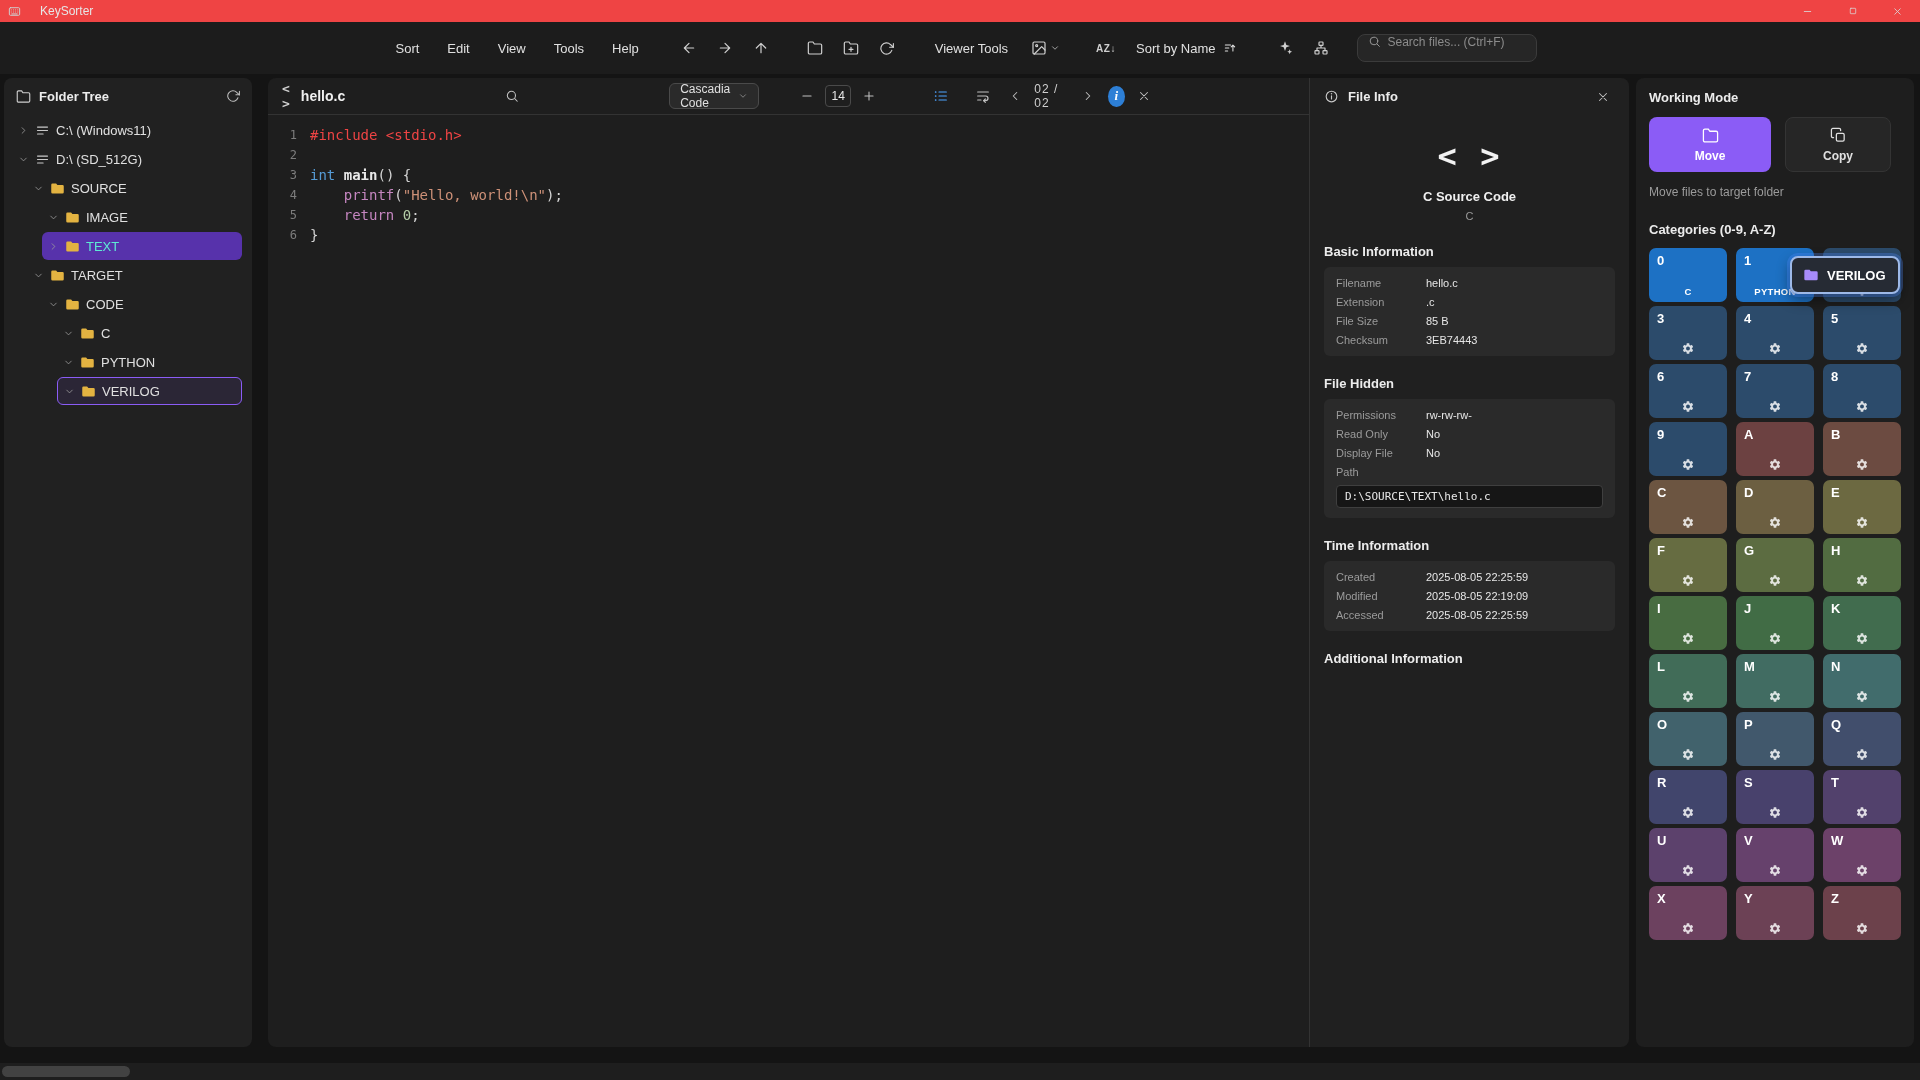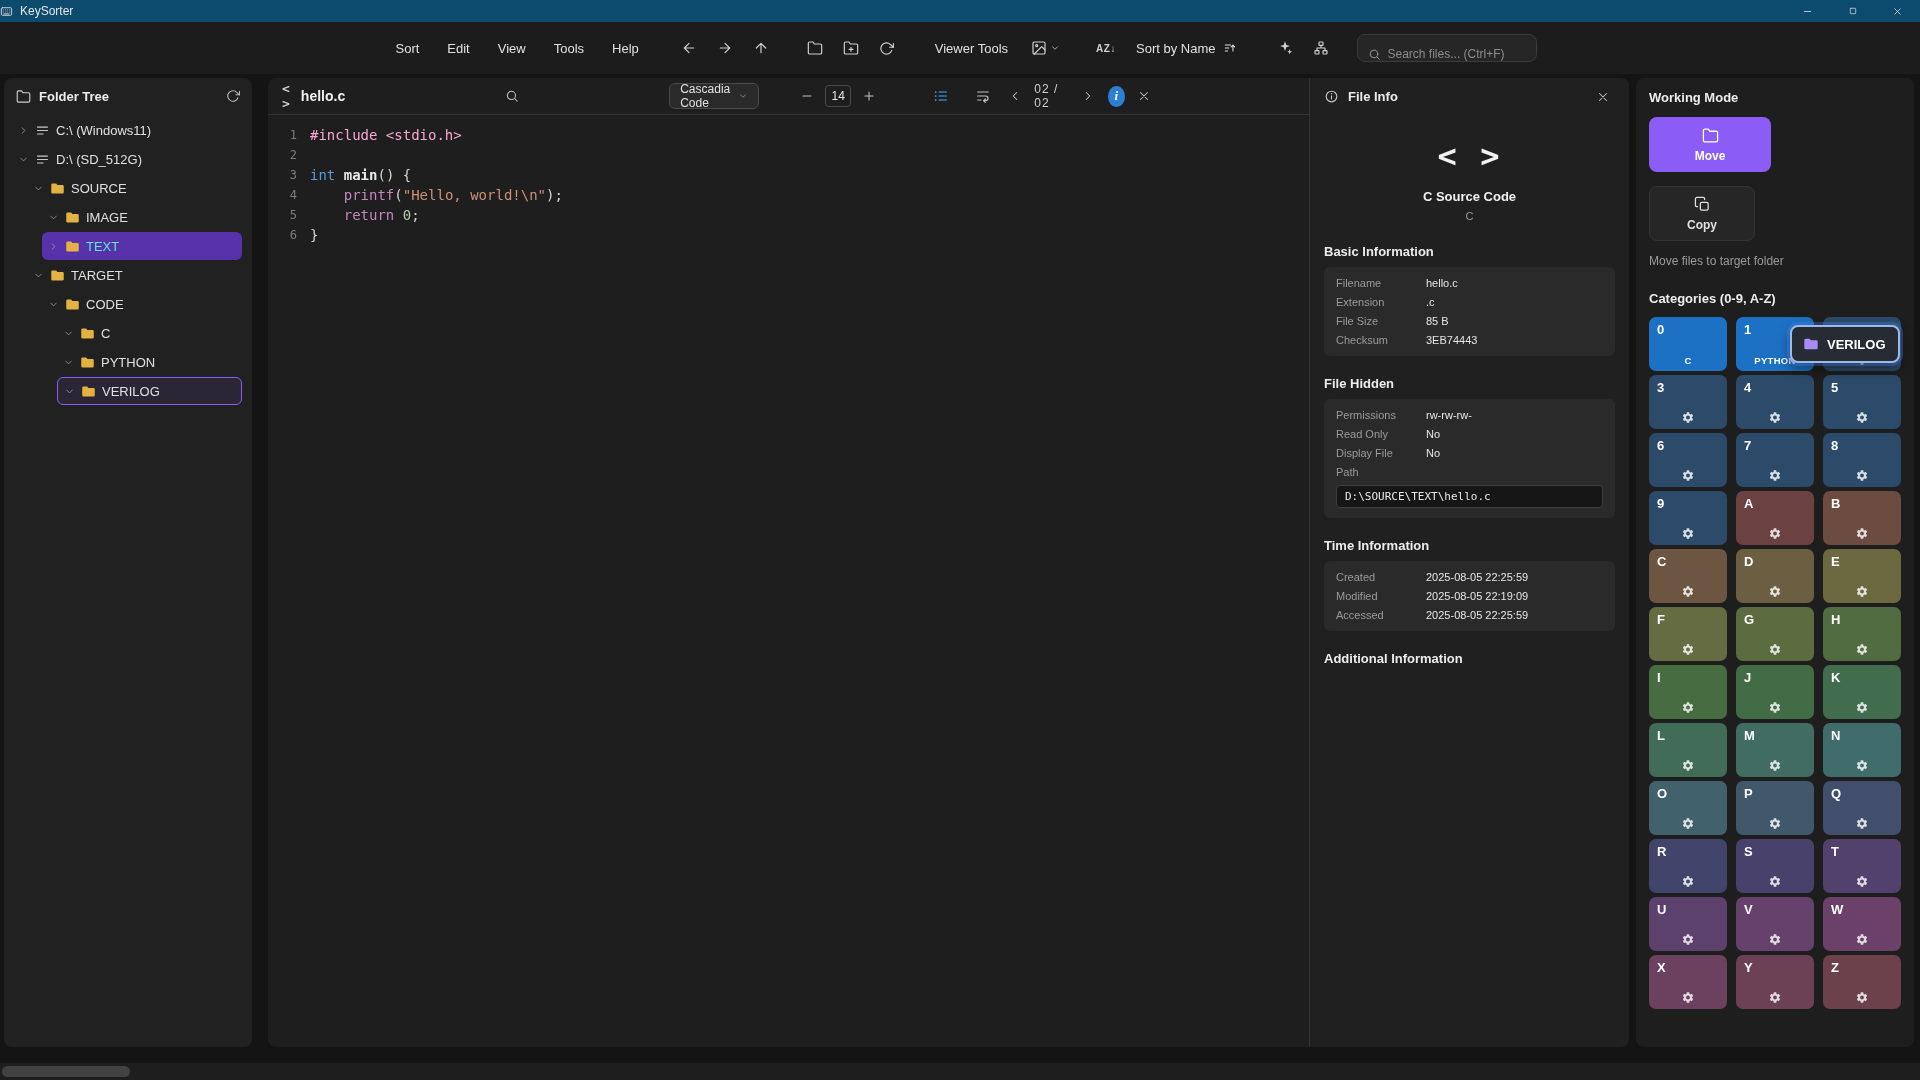--- a/index.html
+++ b/index.html
@@ -6,42 +6,42 @@
   * { margin:0; padding:0; box-sizing:border-box; }
   html,body { width:1920px; height:1080px; overflow:hidden; }
   body { background:#141414; font-family:"Liberation Sans", sans-serif; color:#e2e2e2; position:relative; }
 
   .ic { display:inline-flex; align-items:center; justify-content:center; flex:none; }
   .ic svg { width:100%; height:100%; display:block; }
   .ic10{width:10px;height:10px}.ic11{width:11px;height:11px}.ic13{width:13px;height:13px}
   .ic14{width:14px;height:14px}.ic15{width:15px;height:15px}.ic16{width:16px;height:16px}
 
   
-  .titlebar { position:absolute; top:0; left:0; right:0; height:22px; background:#0c4a6e;
-              display:flex; align-items:center; padding-left:0; }
+  .titlebar { position:absolute; top:0; left:0; right:0; height:22px; background:#ef4444;
+              display:flex; align-items:center; padding-left:8px;gap:12px; }
   .app-icon { color:#cfcfcf; margin-right:7px; }
   .app-title { font-size:12px; color:#e6e6e6; }
   .win-controls { margin-left:auto; display:flex; height:100%; }
   .win-btn { width:45px; height:100%; display:flex; align-items:center; justify-content:center; color:#d9d9d9; }
 
   
   .toolbar-band { position:absolute; top:22px; left:0; right:0; height:52px; background:#1c1c1c;
                   display:flex; align-items:center; justify-content:center; }
   .toolbar { display:flex; align-items:center; gap:4px; }
   .tb-menu { background:none; border:none; color:#e0e0e0; font-size:13px; padding:6px 12px; border-radius:6px;
              font-family:inherit; }
   .tb-icon { background:none; border:none; color:#cfcfcf; width:32px; height:30px; border-radius:6px;
              display:inline-flex; align-items:center; justify-content:center; gap:3px; }
   .tb-icon.wide { width:46px; }
   .tb-text { background:none; border:none; color:#e0e0e0; font-size:13px; padding:6px 10px; border-radius:6px;
              display:inline-flex; align-items:center; gap:7px; font-family:inherit; }
   .tb-gap { width:14px; }
   .az-text { font-size:10px; font-weight:700; letter-spacing:.5px; color:#cfcfcf; }
   .searchbox { margin-left:16px; width:180px; height:28px; background:#262626; border:1px solid #3b3b3b;
-               border-radius:8px; display:flex; align-items:flex-end; gap:7px; padding:0 10px; color:#9a9a9a; }
+               border-radius:8px; display:flex; align-items:flex-start; gap:7px; padding:0 10px; color:#9a9a9a; }
   .searchbox input { background:transparent; border:none; outline:none; color:#dddddd; font-size:12px;
                      width:130px; font-family:inherit; }
   .searchbox input::placeholder { color:#8c8c8c; }
 
   
   .sidebar { position:absolute; left:4px; top:78px; width:248px; bottom:33px; background:#212121; border-radius:8px; }
   .sidebar-header { height:36px; display:flex; align-items:center; gap:8px; padding:0 12px; }
   .sidebar-title { font-size:13px; font-weight:700; color:#ececec; }
   .sidebar-refresh { margin-left:auto; color:#bdbdbd; }
   .tree { padding:2px 8px; }
@@ -71,21 +71,21 @@
   .active-blue { color:#4da3ff; }
   .vh-right { margin-left:auto; margin-right:168px; display:flex; align-items:center; gap:10px; }
   .page-ind { font-size:12px; color:#cfcfcf; letter-spacing:1px; }
   .info-btn { width:21px; height:21px; border-radius:50%; background:#2d7fd6; color:#fff;
               font-family:"Liberation Serif", serif; font-style:italic; font-weight:700; font-size:13px;
               display:flex; align-items:center; justify-content:center; }
   .code-area { padding:10px 0; font-family:"DejaVu Sans Mono", monospace; }
   .code-line { display:flex; }
   .lnum { width:42px; flex:none; text-align:right; padding-right:13px; color:#7d7d7d; font-size:12px; line-height:20px; }
   .ltext { white-space:pre; font-size:14px; line-height:20px; }
-  .tk-pre{color:#f9a8d4}.tk-kw{color:#569cd6}.tk-fn{color:#eaeaea;font-weight:700}
+  .tk-pre{color:#ef4444}.tk-kw{color:#569cd6}.tk-fn{color:#eaeaea;font-weight:700}
   .tk-call{color:#c586c0}.tk-str{color:#ce9178}.tk-kw2{color:#c586c0}.tk-num{color:#b5cea8}.tk-pl{color:#d4d4d4}
 
   
   .fileinfo { position:absolute; left:1309px; top:78px; width:320px; bottom:33px; background:#202020;
               border-left:1px solid #333; border-radius:0 8px 8px 0; overflow:hidden; }
   .fi-header { height:37px; display:flex; align-items:center; gap:9px; padding:0 14px; }
   .fi-title { font-size:13px; font-weight:700; color:#ececec; }
   .fi-close { margin-left:auto; }
   .fi-type { text-align:center; margin-top:22px; }
   .big-code { font-family:"DejaVu Sans Mono", monospace; font-weight:700; font-size:32px; color:#f2f2f2;
@@ -99,21 +99,21 @@
   .fi-row:last-child { margin-bottom:0; }
   .fi-label { color:#9b9b9b; }
   .fi-value { color:#e6e6e6; }
   .fi-path { margin-top:3px; background:#161616; border:1px solid #3f3f3f; border-radius:4px; padding:4px 8px;
              font-size:11px; color:#e8e8e8; font-family:"DejaVu Sans Mono", monospace; }
 
   
   .rightpanel { position:absolute; left:1636px; right:6px; top:78px; bottom:33px; background:#1e1e1e;
                 border-radius:8px; padding:12px 13px; overflow:hidden; }
   .wm-title { font-size:13px; font-weight:700; color:#ececec; }
-  .wm-buttons { margin-top:12px; display:flex; gap:14px;flex-direction:column; }
+  .wm-buttons { margin-top:12px; display:flex; gap:14px; }
   .wm-btn { border:none; border-radius:8px; display:flex; flex-direction:column; align-items:center;
             justify-content:center; gap:5px; font-size:12px; font-weight:600; font-family:inherit; }
   .wm-btn.move { width:122px; height:55px; background:#8b5cf6; color:#ffffff; }
   .wm-btn.copy { width:106px; height:55px; background:#262626; color:#e0e0e0; border:1px solid #343434; }
   .wm-icon { display:inline-flex; width:17px; height:17px; }
   .wm-desc { margin-top:13px; font-size:12px; color:#9b9b9b; }
   .cat-title { margin-top:23px; font-size:13px; font-weight:700; color:#ececec; }
   .cat-grid-wrap { position:relative; margin-top:11px; }
   .cat-grid { display:grid; grid-template-columns:repeat(3, 78px); gap:4px 9px; }
   .cat-tile { height:54px; border-radius:7px; position:relative; }

